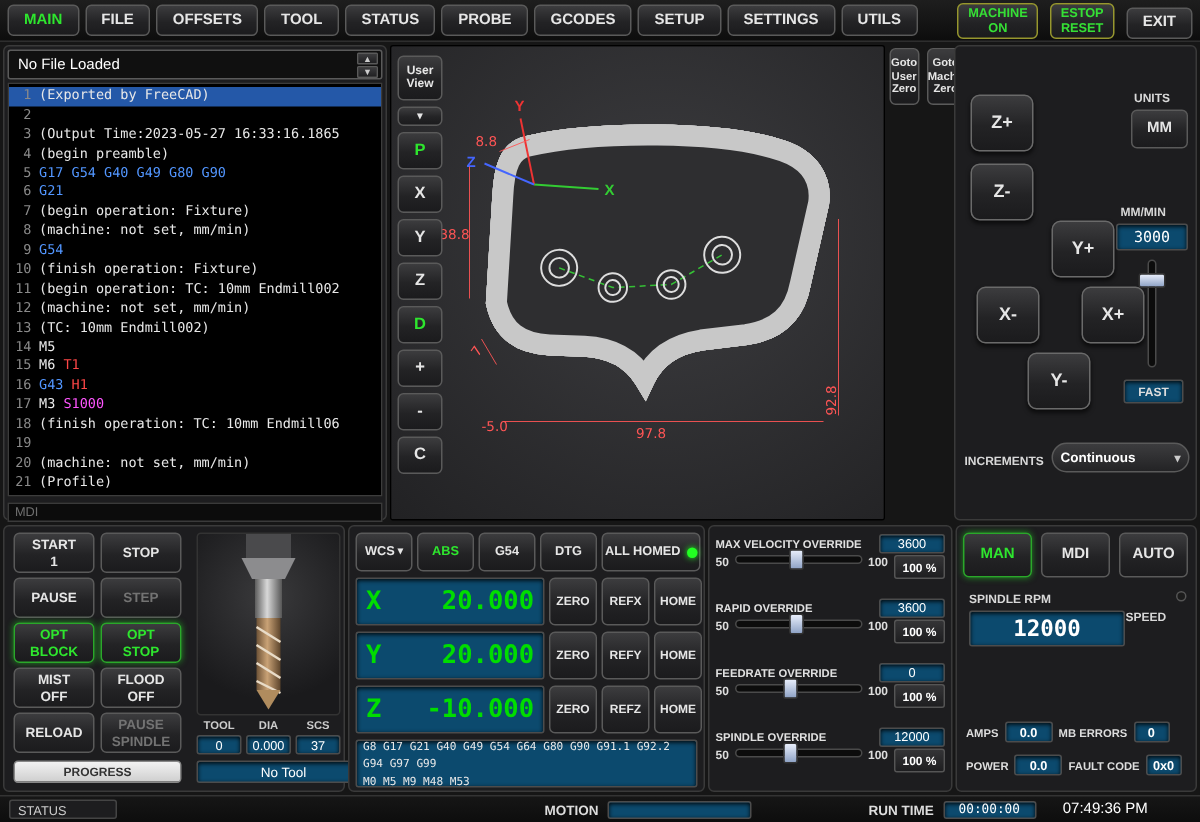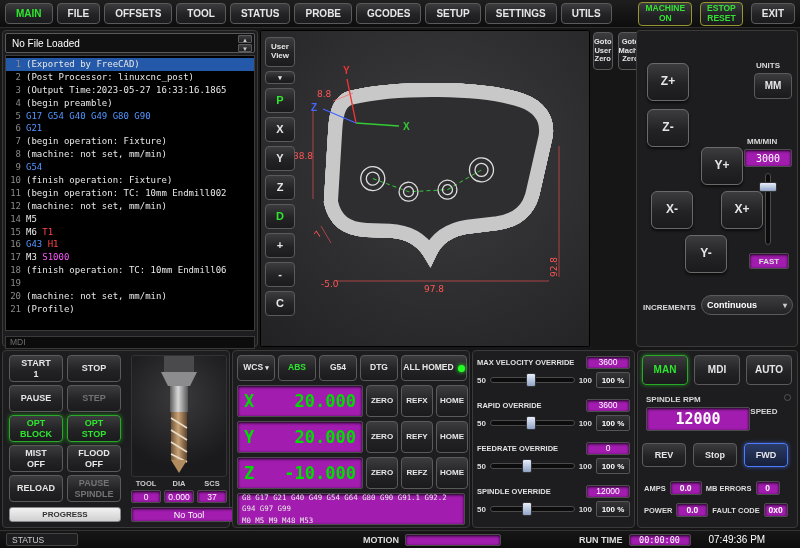--- a/index.html
+++ b/index.html
@@ -4,31 +4,31 @@
 <style>
   *{box-sizing:border-box;margin:0;padding:0}
   html,body{background:#0b0b0b}
   #app{position:relative;width:800px;height:548px;background:#161616;font-family:"Liberation Sans",sans-serif;color:#ddd;overflow:hidden;user-select:none}
   
   .btn{display:flex;align-items:center;justify-content:center;background:linear-gradient(#3c3c3e,#232325 55%,#1b1b1d);border:1px solid #5a5a5a;border-radius:4px;color:#e6e6e6;font-weight:bold;text-align:center;white-space:pre-line;line-height:1.12;cursor:default}
   .btn.green{color:#2ee62e}
   .btn.glow{color:#2ee62e;border-color:#2aa82a;box-shadow:0 0 4px rgba(40,220,40,.55)}
   .btn.dim{color:#737373}
   .btn.blue{border-color:#4d7dff;box-shadow:0 0 4px rgba(70,110,255,.65);background:linear-gradient(#2b3c66,#17203a)}
-  .black-box{background:#a21caf;border:1px solid #4c4c4c;border-radius:2px;box-shadow:inset 0 1px 3px rgba(0,0,0,.9);display:flex;align-items:center;justify-content:center}
+  .black-box{background:#0c4a6e;border:1px solid #4c4c4c;border-radius:2px;box-shadow:inset 0 1px 3px rgba(0,0,0,.9);display:flex;align-items:center;justify-content:center}
   .led{width:7px;height:7px;border-radius:50%;background:#2f2;box-shadow:0 0 4px #2f2;flex:none}
   .led.off{background:#1c1c1c;box-shadow:none;border:1px solid #555}
   .panel{position:absolute;background:#1d1d1f;border:1px solid #3a3a3a;border-radius:4px}
   .lbl{font-weight:bold;color:#d8d8d8;position:absolute;white-space:nowrap}
   
   .topbar{position:absolute;left:0;top:0;width:800px;height:28px;background:linear-gradient(#1e1e1e,#0d0d0d);border-bottom:1px solid #2e2e2e;display:flex;align-items:center;padding:0 5px;gap:4px}
   #menu-items{display:flex;gap:4px}
   .mbtn{height:21px;padding:0 10px;font-size:10px}
   .mbtn.active{color:#2ee62e}
-  .topbar-right{margin-left:auto;display:flex;gap:8px;align-items:center}
+  .topbar-right{margin-left:auto;display:flex;gap:8px;align-items:flex-end}
   .mbtn.tall{height:24px;font-size:8.5px;padding:0 6px}
   .mbtn.power{color:#35e035;border-color:#97972f}
   
   .gcode-panel{left:2px;top:30px;width:256px;height:317px;padding:2px}
   .file-combo{height:20px;background:#101010;border:1px solid #5a5a5a;border-radius:2px;display:flex;align-items:center;font-size:10px;color:#fff;padding:0 2px 0 6px}
   .spin{margin-left:auto;display:flex;flex-direction:column;gap:1px}
   .spin div{width:14px;height:8px;font-size:6px;line-height:8px;text-align:center;background:linear-gradient(#3c3c3e,#202022);border:1px solid #5a5a5a;border-radius:1px;color:#ccc}
   .code-view{margin-top:2px;height:276px;background:#000;border:1px solid #3c3c3c;font-family:"DejaVu Sans Mono",monospace;font-size:9px;overflow:hidden;padding:2px 0}
   .code-line{display:flex;height:12.9px;line-height:12.9px;white-space:pre}
   .code-line.sel{background:#2458a8}
@@ -71,21 +71,21 @@
   .axis-letter{color:#00dd00;font-size:17px;font-weight:bold;font-family:"DejaVu Sans Mono",monospace}
   .axis-value{color:#00dd00;font-size:17px;font-weight:bold;font-family:"DejaVu Sans Mono",monospace;margin-left:auto}
   .axis-row .btn{width:32px;height:32px;font-size:8px}
   .modal-box{position:absolute;left:4px;top:142px;width:228px;height:32px;flex-direction:column;align-items:flex-start;justify-content:center;padding:0 4px;font-family:"DejaVu Sans Mono",monospace;font-size:7.4px;color:#e8e8e8;line-height:1.5}
   
   .ov-panel{left:472px;top:350px;width:163px;height:178px;padding:3px 4px}
   .ov-group{height:43px;position:relative}
   .ov-r1{display:flex;align-items:center;height:16px}
   .ov-label{font-size:7.5px;font-weight:bold;color:#e0e0e0}
   .ov-val{margin-left:auto;width:44px;height:13px;font-size:8.5px;color:#fff}
-  .ov-r2{display:flex;align-items:center;height:20px;gap:4px}
+  .ov-r2{display:flex;align-items:flex-start;height:20px;gap:4px}
   .ov-min,.ov-max{font-size:8px;color:#ddd;font-weight:bold}
   .ov-track{position:relative;flex:1;height:6px;background:#0c0c0c;border:1px solid #4a4a4a;border-radius:3px}
   .ov-handle{position:absolute;top:-5px;width:10px;height:14px;background:linear-gradient(#e8eefb,#8fa3c6);border:1px solid #333;border-radius:2px}
   .ov-pct{width:34px;height:16px;background:linear-gradient(#343436,#1e1e20);border:1px solid #555;border-radius:2px;font-size:8px;color:#fff;font-weight:bold;display:flex;align-items:center;justify-content:center}
   
   .mode-panel{left:637px;top:350px;width:161px;height:178px}
   .mode-top{position:absolute;left:4px;top:4px;display:flex;gap:6px}
   .mode-top .btn{width:46px;height:30px;font-size:10px}
   .rpm-box{position:absolute;left:8px;top:56px;width:104px;height:24px;color:#fff;font-family:"DejaVu Sans Mono",monospace;font-size:15px;font-weight:bold}
   .spin-row{position:absolute;left:4px;top:92px;display:flex;gap:7px}
@@ -128,31 +128,32 @@
   <div class="panel gcode-panel">
     <div class="file-combo">
       <span>No File Loaded</span>
       <span class="spin">
           <div>▲</div>
           <div>▼</div>
         </span>
     </div>
     <div class="code-view" id="code-view">
         <div class="code-line sel"><span class="ln">1</span><span class="tok comment">(Exported by FreeCAD)</span></div>
-        <div class="code-line"><span class="ln">2</span><span class="tok comment">(Post Processor: linuxcnc_post)</span></div>
+        <div class="code-line"><span class="ln">2</span></div>
         <div class="code-line"><span class="ln">3</span><span class="tok comment">(Output Time:2023-05-27 16:33:16.1865</span></div>
         <div class="code-line"><span class="ln">4</span><span class="tok comment">(begin preamble)</span></div>
         <div class="code-line"><span class="ln">5</span><span class="tok gcode">G17 G54 G40 G49 G80 G90</span></div>
         <div class="code-line"><span class="ln">6</span><span class="tok gcode">G21</span></div>
         <div class="code-line"><span class="ln">7</span><span class="tok comment">(begin operation: Fixture)</span></div>
         <div class="code-line"><span class="ln">8</span><span class="tok comment">(machine: not set, mm/min)</span></div>
         <div class="code-line"><span class="ln">9</span><span class="tok gcode">G54</span></div>
         <div class="code-line"><span class="ln">10</span><span class="tok comment">(finish operation: Fixture)</span></div>
         <div class="code-line"><span class="ln">11</span><span class="tok comment">(begin operation: TC: 10mm Endmill002</span></div>
         <div class="code-line"><span class="ln">12</span><span class="tok comment">(machine: not set, mm/min)</span></div>
+        <div class="code-line"><span class="ln">13</span><span class="tok comment">(TC: 10mm Endmill002)</span></div>
         <div class="code-line"><span class="ln">14</span><span class="tok mcode">M5</span></div>
         <div class="code-line"><span class="ln">15</span><span class="tok mcode">M6 </span><span class="tok tool">T1</span></div>
         <div class="code-line"><span class="ln">16</span><span class="tok gcode">G43 </span><span class="tok tool">H1</span></div>
         <div class="code-line"><span class="ln">17</span><span class="tok mcode">M3 </span><span class="tok speed">S1000</span></div>
         <div class="code-line"><span class="ln">18</span><span class="tok comment">(finish operation: TC: 10mm Endmill06</span></div>
         <div class="code-line"><span class="ln">19</span></div>
         <div class="code-line"><span class="ln">20</span><span class="tok comment">(machine: not set, mm/min)</span></div>
         <div class="code-line"><span class="ln">21</span><span class="tok comment">(Profile)</span></div>
       </div>
     <input class="mdi-input" placeholder="MDI" style="">
@@ -423,25 +424,20 @@
   <div class="panel mode-panel">
     <div class="mode-top">
       <button class="btn glow">MAN</button>
       <button class="btn">MDI</button>
       <button class="btn">AUTO</button>
     </div>
     <div class="lbl" style="left:8px;top:44px;font-size:8px">SPINDLE RPM</div>
     <div class="lbl" style="left:100px;top:56px;font-size:8px">AT SPEED</div>
     <span class="led off" style="position:absolute;left:146px;top:43px"></span>
     <div class="black-box rpm-box">12000</div>
-    <div class="spin-row">
-      <button class="btn">REV</button>
-      <button class="btn">Stop</button>
-      <button class="btn blue">FWD</button>
-    </div>
     <div class="stat-row" style="left:6px;top:130px">
       <span>AMPS</span>
       <span class="black-box">0.0</span>
       <span>MB ERRORS</span>
       <span class="black-box" style="width:24px">0</span>
     </div>
     <div class="stat-row" style="left:6px;top:152px">
       <span>POWER</span>
       <span class="black-box">0.0</span>
       <span>FAULT CODE</span>

